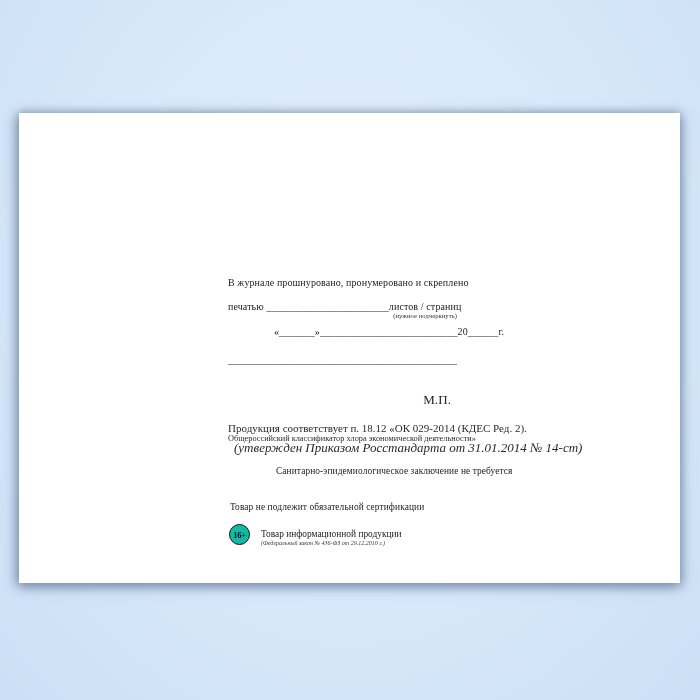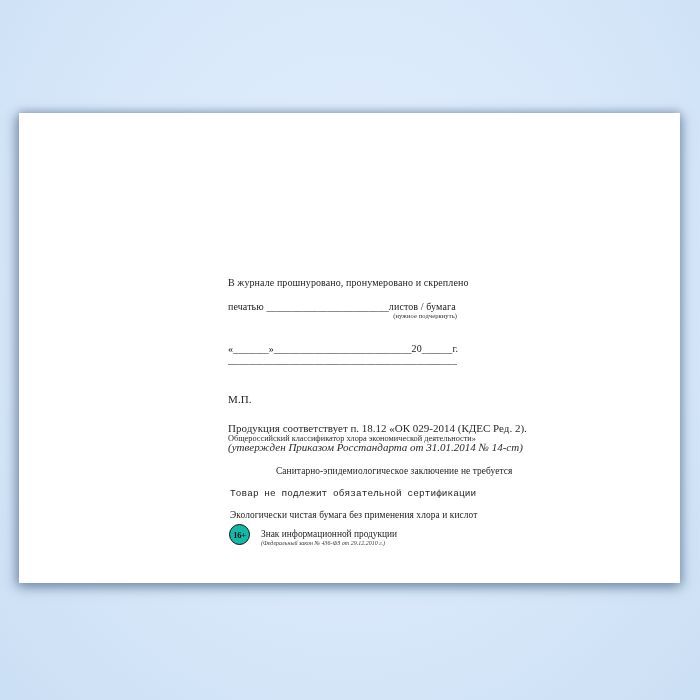--- a/index.html
+++ b/index.html
@@ -46,37 +46,37 @@
   }
   .l1  { top: 164px; }
   .l2  { top: 188px; }
   .note {
     top: 199px;
     font-size: 6.5px;
     line-height: 7px;
     text-align: right;
     color: #2e2e2e;
   }
-  .l3  { top: 230px; }
+  .l3  { top: 213px; margin-left: 46px; }
   .l4  { top: 237px; }
   .l5  { top: 241px; overflow: hidden; }
-  .mp  { top: 281px; text-align: left; padding-right: 6px; font-size: 11px; }
+  .mp  { top: 281px; text-align: right; padding-right: 6px; font-size: 13px; }
   .para {
     position: absolute;
     top: 311px;
     left: 0;
     width: 100%;
     color: #2a2a2a;
   }
   .para-l1 { font-size: 11px; line-height: 9.5px; white-space: nowrap; }
   .para-l2 { font-size: 8.3px; line-height: 9.3px; white-space: nowrap; }
-  .para-l3 { font-size: 11px; line-height: 9.5px; white-space: nowrap; font-style: italic; }
+  .para-l3 { font-size: 13px; line-height: 9.5px; white-space: nowrap; font-style: italic; margin-left: 6px; }
   .stmt { font-size: 9.4px; }
   .s1 { top: 353px; margin-left: 48px; }
-  .s2 { top: 375px; padding-left: 2px; font-family: Liberation Mono, monospace; }
+  .s2 { top: 389px; padding-left: 2px; }
   .s3 { top: 397px; padding-left: 2px; }
   .age-row {
     position: absolute;
     top: 411px;
     left: 0;
     width: 100%;
     display: flex;
     align-items: flex-start;
   }
   .age-circle {
@@ -115,46 +115,45 @@
 </style>
 </head>
 <body>
 
 <div class="stage">
   <div class="paper">
     <div class="text-block">
 
       <div class="line l1">В журнале прошнуровано, пронумеровано и скреплено</div>
 
-      <div class="line l2">печатью ________________________листов / бумага</div>
+      <div class="line l2">печатью ________________________листов / страниц</div>
 
       <div class="line note">(нужное подчеркнуть)</div>
 
       <div class="line l3">«_______»___________________________20______г.</div>
 
 
       <div class="line l5">_____________________________________________</div>
 
       <div class="line mp">М.П.</div>
 
       <div class="para">
         <div class="para-l1">Продукция соответствует п. 18.12 «ОК 029-2014 (КДЕС Ред. 2).</div>
         <div class="para-l2">Общероссийский классификатор хлора экономической деятельности»</div>
         <div class="para-l3">(утвержден Приказом Росстандарта от 31.01.2014 № 14-ст)</div>
       </div>
 
       <div class="line stmt s1">Санитарно-эпидемиологическое заключение не требуется</div>
 
       <div class="line stmt s2">Товар не подлежит обязательной сертификации</div>
 
-      <div class="line stmt s3">Экологически чистая бумага без применения хлора и кислот</div>
 
       <div class="age-row">
         <div class="age-circle">16+</div>
         <div class="age-text">
-          <div class="age-label">Знак информационной продукции</div>
+          <div class="age-label">Товар информационной продукции</div>
           <div class="age-law">(Федеральный закон № 436-ФЗ от 29.12.2010 г.)</div>
         </div>
       </div>
 
     </div>
   </div>
 </div>
 
 </body></html>

